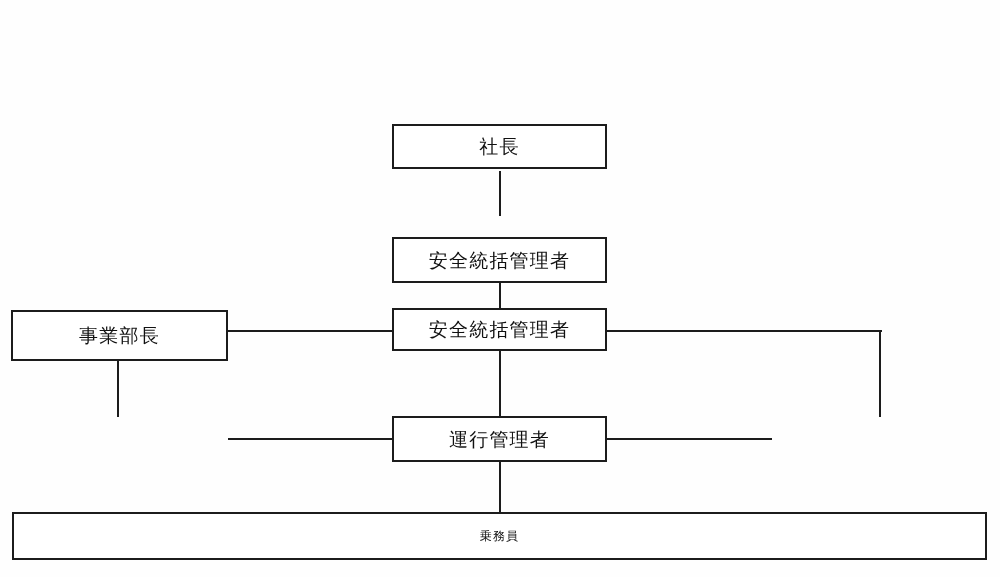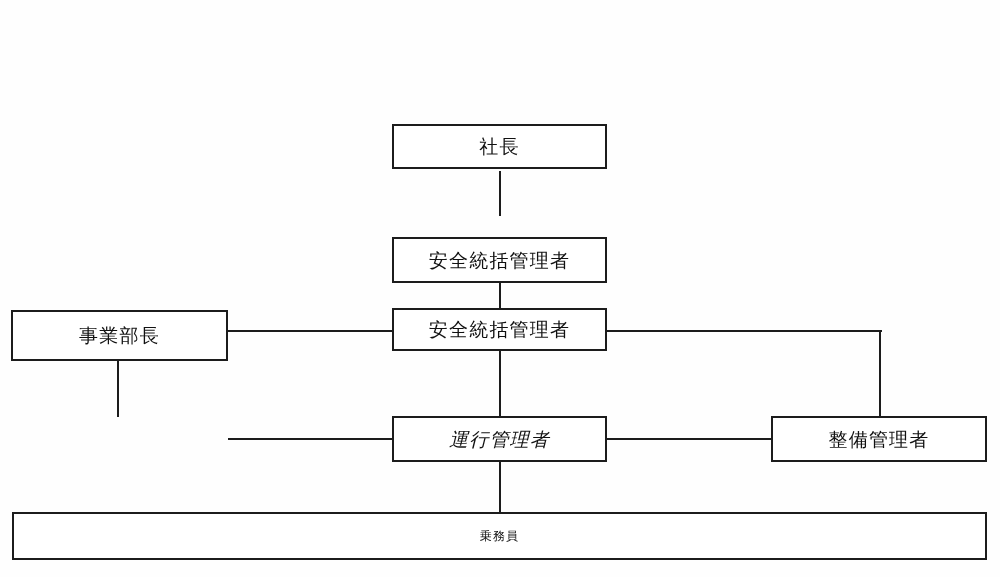--- a/index.html
+++ b/index.html
@@ -115,26 +115,23 @@
   </div>
 
   <div class="node" style="left:392px; top:308px; width:215px; height:43px;">
     <span class="node-label">安全統括管理者</span>
   </div>
 
   <div class="node" style="left:11px; top:310px; width:217px; height:51px;">
     <span class="node-label">事業部長</span>
   </div>
 
-  <div class="node" style="left:392px; top:416px; width:215px; height:46px;font-style:italic;">
+  <div class="node" style="left:392px; top:416px; width:215px; height:46px;">
     <span class="node-label">運行管理者</span>
   </div>
 
 
-  <div class="node" style="left:771px; top:416px; width:216px; height:46px;">
-    <span class="node-label">整備管理者</span>
-  </div>
 
   <div class="node wide" style="left:12px; top:512px; width:975px; height:48px;">
     <span class="node-label">乗務員</span>
   </div>
 
 </div>
 
 </body></html>

